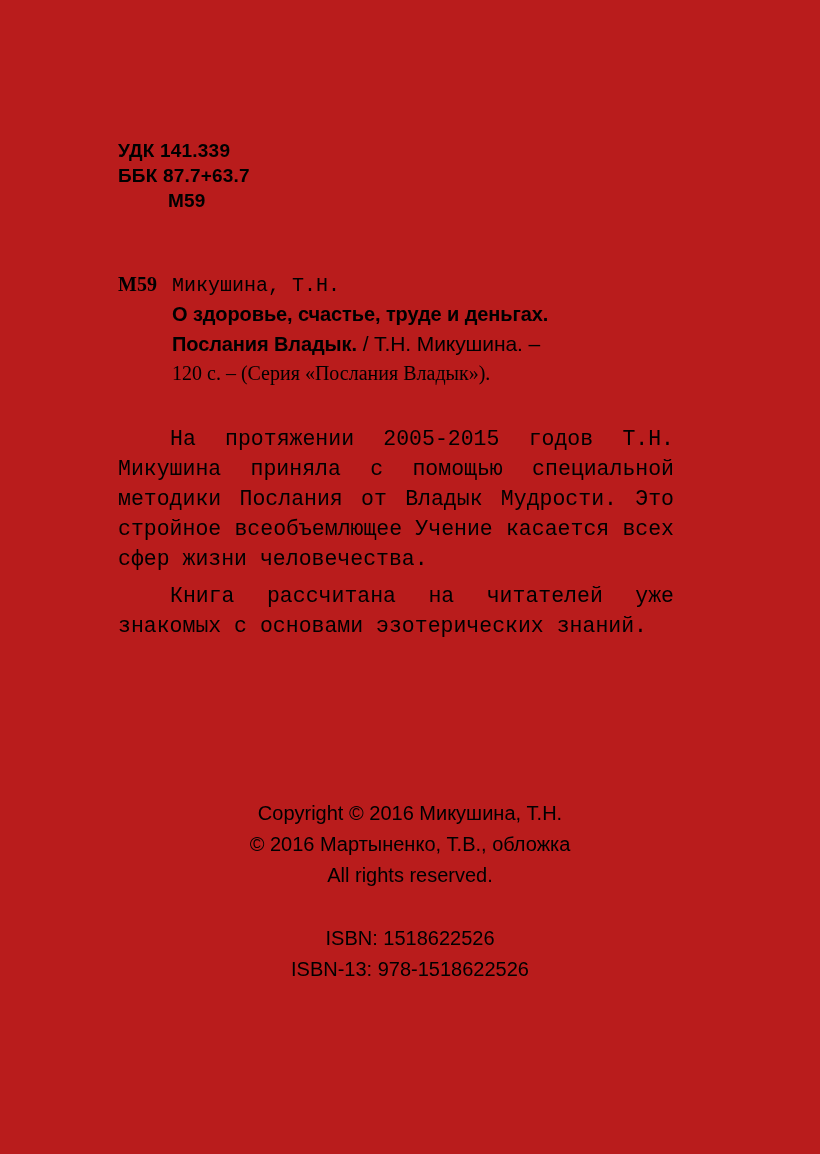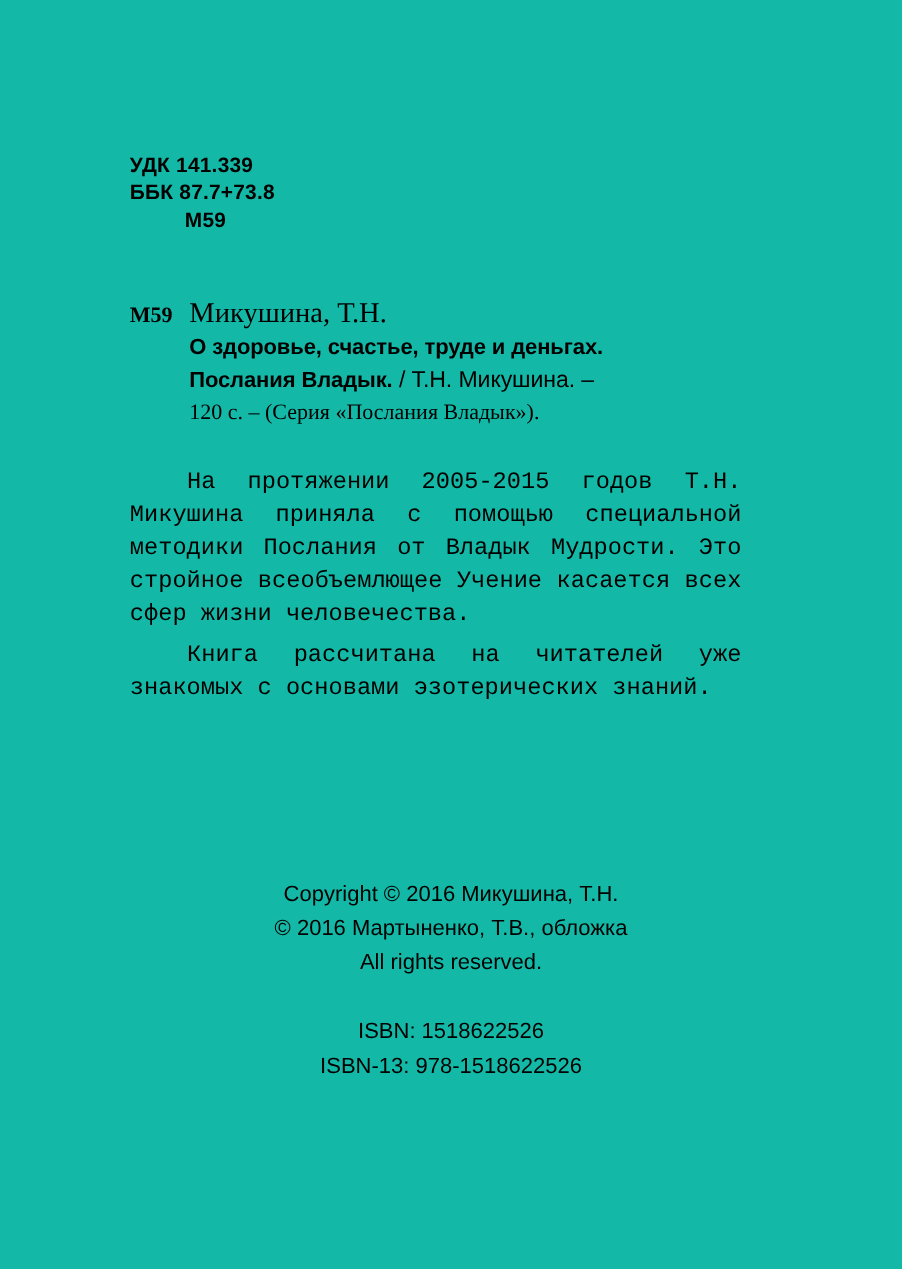--- a/index.html
+++ b/index.html
@@ -8,21 +8,21 @@
     background: #ffffff;
   }
   body {
     font-family: "Liberation Serif", serif;
     color: #000000;
   }
   #page {
     position: relative;
     width: 820px;
     height: 1154px;
-    background: #14b8a6;
+    background: #b91c1c;
     overflow: hidden;
   }
 
   
   #classification {
     position: absolute;
     left: 118px;
     top: 138px;
     font-family: "Liberation Sans", sans-serif;
     font-weight: bold;
@@ -50,22 +50,22 @@
     font-family: "Liberation Serif", serif;
     font-weight: bold;
     font-size: 20px;
     width: 54px;
     flex: 0 0 54px;
   }
   #biblio .rec-body {
     flex: 1 1 auto;
   }
   #biblio .author-line {
-    font-family: Liberation Serif, serif;
-    font-size: 26px;
+    font-family: Liberation Mono, monospace;
+    font-size: 20px;
   }
   #biblio .title-line {
     font-family: "Liberation Sans", sans-serif;
     font-weight: bold;
     font-size: 20px;
     line-height: 29px;
     letter-spacing: -0.1px;
   }
   #biblio .title-cont {
     font-family: "Liberation Sans", sans-serif;
@@ -116,21 +116,21 @@
   #colophon .isbn-group { margin-top: 32px; }
   #colophon .cl-line { white-space: nowrap; }
 </style>
 </head>
 <body>
 
 <div id="page">
 
   <div id="classification">
     <div class="cls-line">УДК 141.339</div>
-    <div class="cls-line">ББК 87.7+73.8</div>
+    <div class="cls-line">ББК 87.7+63.7</div>
     <div class="cls-line indented">М59</div>
   </div>
 
   <div id="biblio">
     <div class="rec-row">
       <div class="rec-code">М59</div>
       <div class="rec-body">
         <span class="author-line">Микушина, Т.Н.</span>
       </div>
     </div>

